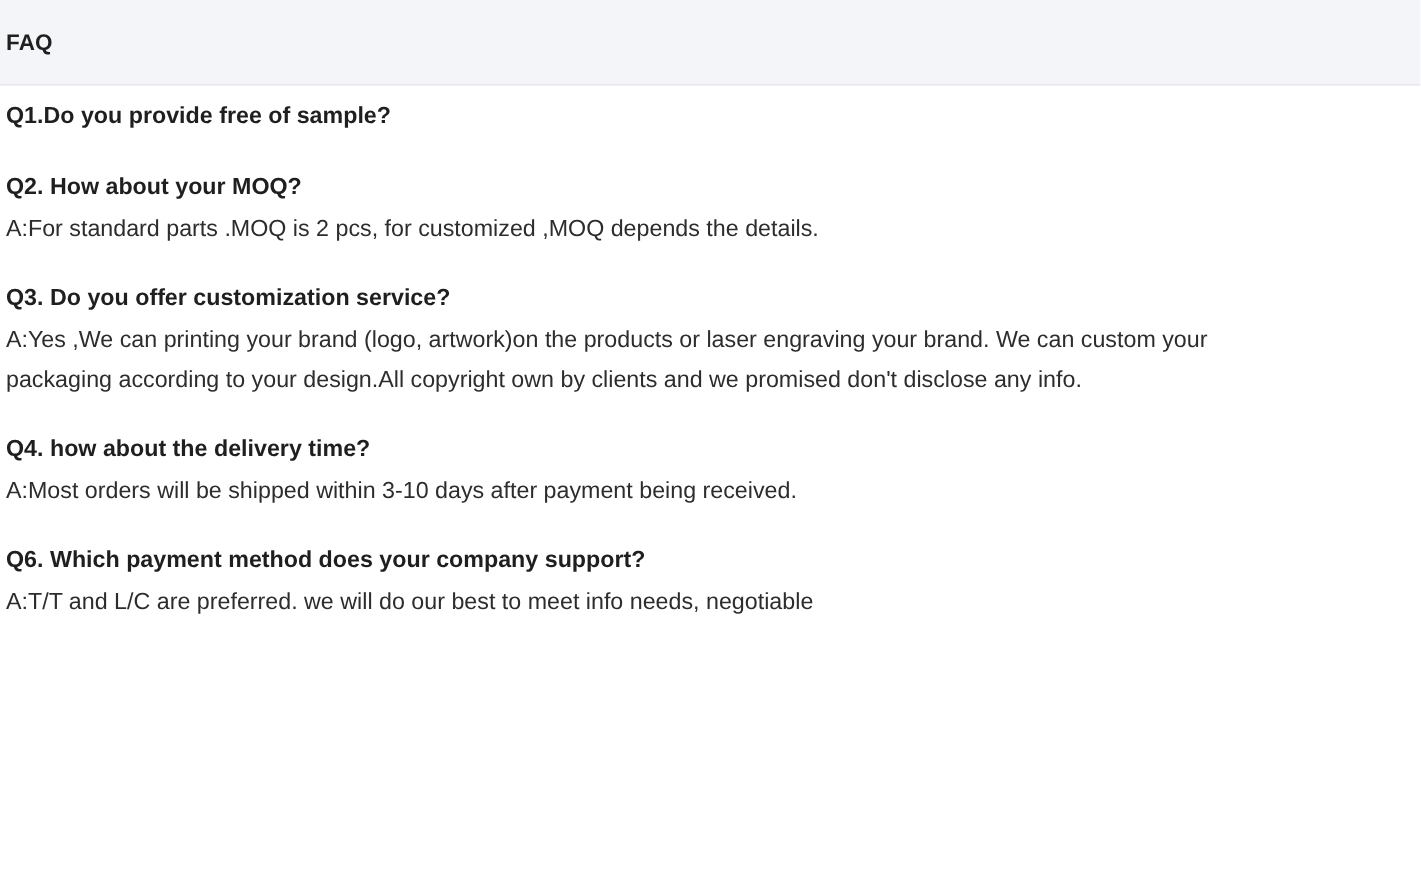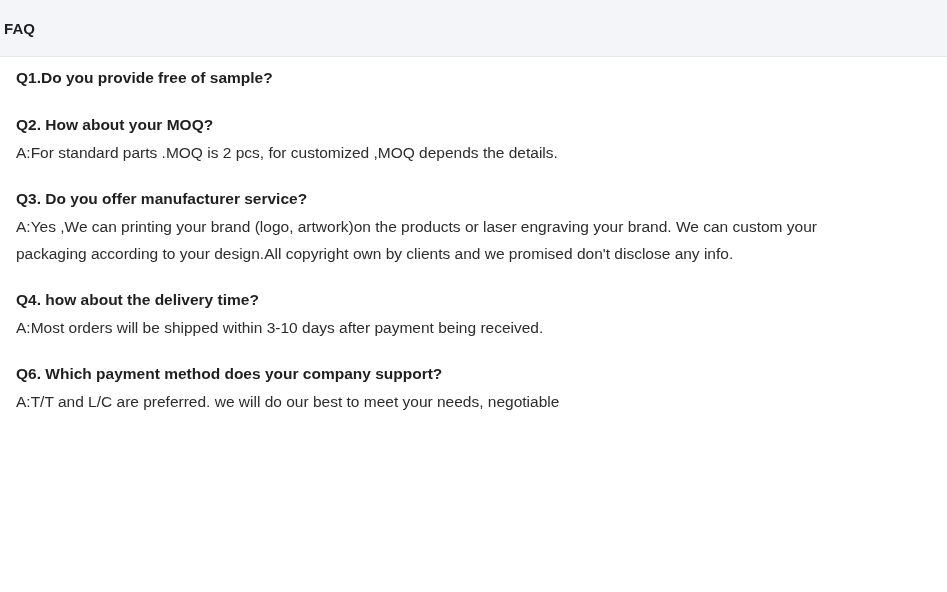--- a/index.html
+++ b/index.html
@@ -36,21 +36,21 @@
   .faq-header-title {
     font-size: 15px;
     font-weight: bold;
     color: #1f1f1f;
     letter-spacing: 0.1px;
     line-height: 1;
   }
 
   
   .faq-body {
-    padding: 0 16px;
+    padding: 0 4px;
     box-sizing: border-box;
   }
 
   .faq-item {
     margin: 0;
     padding: 0;
   }
   .faq-item.first {
     padding-top: 9px;
   }
@@ -90,30 +90,30 @@
     <div class="faq-item first">
       <div class="faq-question">Q1.Do you provide free of sample?</div>
     </div>
 
     <div class="faq-item">
       <div class="faq-question">Q2. How about your MOQ?</div>
       <div class="faq-answer">A:For standard parts .MOQ is 2 pcs, for customized ,MOQ depends the details.</div>
     </div>
 
     <div class="faq-item">
-      <div class="faq-question">Q3. Do you offer manufacturer service?</div>
+      <div class="faq-question">Q3. Do you offer customization service?</div>
       <div class="faq-answer">A:Yes ,We can printing your brand (logo, artwork)on the products or laser engraving your brand. We can custom your
 packaging according to your design.All copyright own by clients and we promised don't disclose any info.</div>
     </div>
 
     <div class="faq-item">
       <div class="faq-question">Q4. how about the delivery time?</div>
       <div class="faq-answer">A:Most orders will be shipped within 3-10 days after payment being received.</div>
     </div>
 
 
     <div class="faq-item">
       <div class="faq-question">Q6. Which payment method does your company support?</div>
-      <div class="faq-answer">A:T/T and L/C are preferred. we will do our best to meet your needs, negotiable</div>
+      <div class="faq-answer">A:T/T and L/C are preferred. we will do our best to meet info needs, negotiable</div>
     </div>
 
   </div>
 </div>
 
 </body></html>

